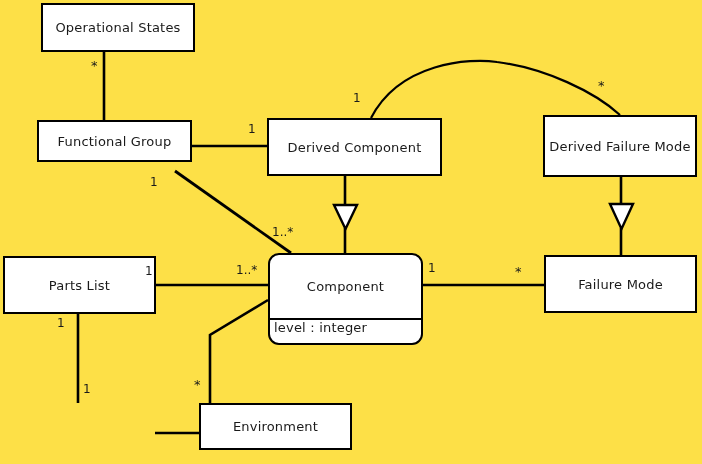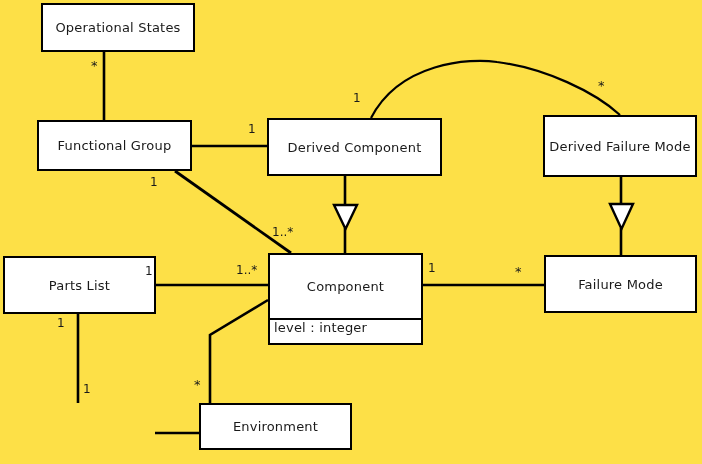--- a/index.html
+++ b/index.html
@@ -97,37 +97,37 @@
 
     <polyline points="268,300 210,335 210,403" fill="none" stroke="#000000" stroke-width="2.6"></polyline>
 
     <line x1="423" y1="285" x2="544" y2="285" stroke="#000000" stroke-width="2.6"></line>
   </svg>
 
   <div class="uml-class" style="left:41px; top:3px; width:154px; height:49px;">
     <div class="uml-name-compartment">Operational States</div>
   </div>
 
-  <div class="uml-class" style="left:37px; top:120px; width:155px; height:51px;">
+  <div class="uml-class" style="left:37px; top:120px; width:155px; height:42px;">
     <div class="uml-name-compartment">Functional Group</div>
   </div>
 
   <div class="uml-class" style="left:267px; top:118px; width:175px; height:58px;">
     <div class="uml-name-compartment">Derived Component</div>
   </div>
 
   <div class="uml-class" style="left:543px; top:115px; width:154px; height:62px;">
     <div class="uml-name-compartment">Derived Failure Mode</div>
   </div>
 
   <div class="uml-class" style="left:3px; top:256px; width:153px; height:58px;">
     <div class="uml-name-compartment">Parts List</div>
   </div>
 
-  <div class="uml-class" style="left:268px; top:253px; width:155px; height:92px;">
+  <div class="uml-class" style="left:268px; top:253px; width:155px; height:92px;border-radius:11px;">
     <div class="uml-name-compartment" style="height:63px; flex:0 0 63px;">Component</div>
     <div class="uml-attr-compartment">level : integer</div>
   </div>
 
   <div class="uml-class" style="left:544px; top:255px; width:153px; height:58px;">
     <div class="uml-name-compartment">Failure Mode</div>
   </div>
 
 
   <div class="uml-class" style="left:199px; top:403px; width:153px; height:47px;">

